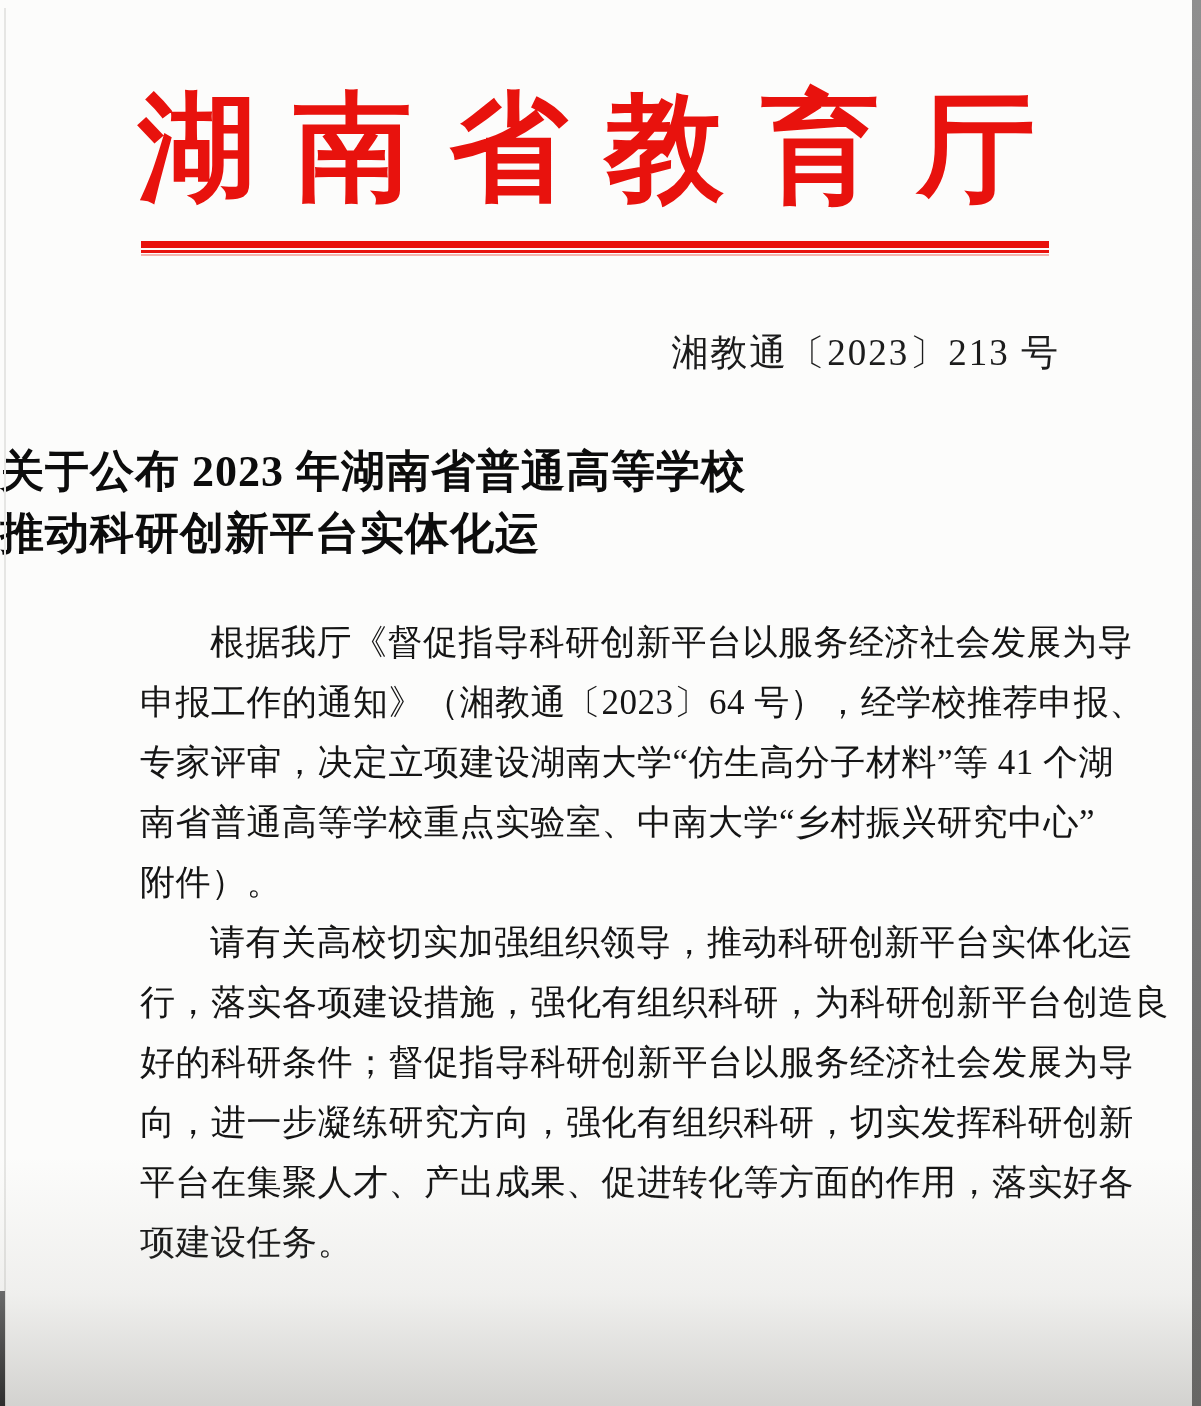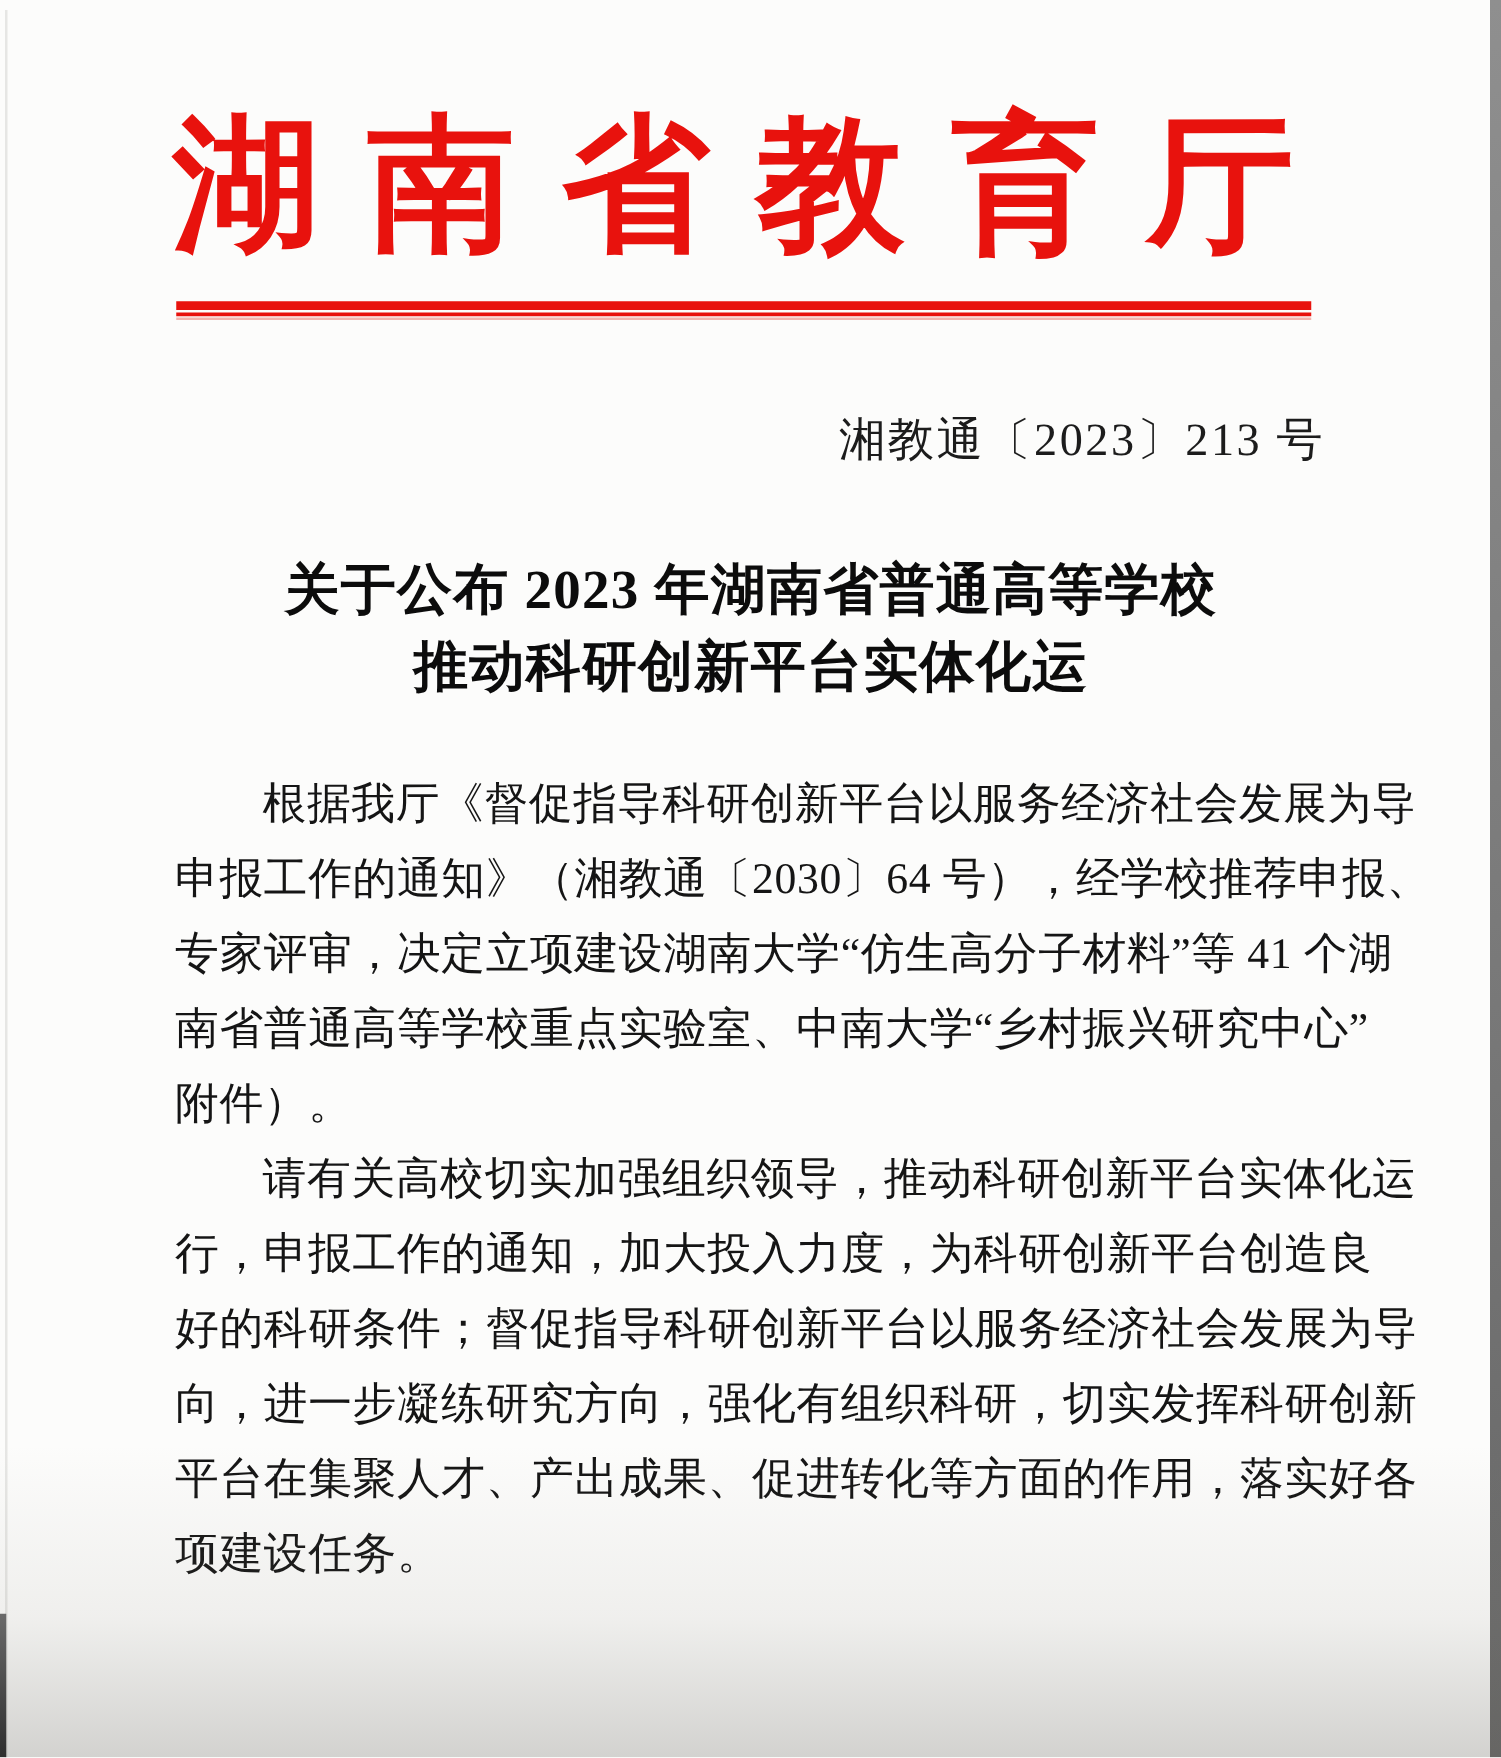--- a/index.html
+++ b/index.html
@@ -25,21 +25,21 @@
 
   
   .doc-number {
     position:absolute; top:331px; right:141px;
     font-size:37px; line-height:44px; letter-spacing:2px; color:#1c1c1c;
   }
 
   
   .notice-title {
     position:absolute; top:441px; left:0; width:100%;
-    text-align:center; font-weight:700; color:#0c0c0c;
+    font-weight:700; color:#0c0c0c;
     font-size:44px; line-height:62px; letter-spacing:1px;
   }
 
   
   .doc-body {
     position:absolute; top:613px; left:140px; width:926px;
     color:var(--ink); font-size:35px; line-height:60px; letter-spacing:0.5px;
   }
   .doc-body .line { height:60px; white-space:nowrap; }
   .doc-body .line.indent { padding-left:70px; }
@@ -90,26 +90,26 @@
 
   <div class="doc-number">湘教通〔2023〕213 号</div>
 
   <div class="notice-title">
     <div>关于公布 2023 年湖南省普通高等学校</div>
     <div>推动科研创新平台实体化运</div>
   </div>
 
   <div class="doc-body">
       <div class="line indent">根据我厅《督促指导科研创新平台以服务经济社会发展为导</div>
-      <div class="line">申报工作的通知》（湘教通〔2030〕64 号），经学校推荐申报、</div>
+      <div class="line">申报工作的通知》（湘教通〔2023〕64 号），经学校推荐申报、</div>
       <div class="line">专家评审，决定立项建设湖南大学“仿生高分子材料”等 41 个湖</div>
       <div class="line">南省普通高等学校重点实验室、中南大学“乡村振兴研究中心”</div>
       <div class="line">附件）。</div>
       <div class="line indent">请有关高校切实加强组织领导，推动科研创新平台实体化运</div>
-      <div class="line">行，申报工作的通知，加大投入力度，为科研创新平台创造良</div>
+      <div class="line">行，落实各项建设措施，强化有组织科研，为科研创新平台创造良</div>
       <div class="line">好的科研条件；督促指导科研创新平台以服务经济社会发展为导</div>
       <div class="line">向，进一步凝练研究方向，强化有组织科研，切实发挥科研创新</div>
       <div class="line">平台在集聚人才、产出成果、促进转化等方面的作用，落实好各</div>
       <div class="line">项建设任务。</div>
     </div>
 
   <div class="edge-left"></div>
   <div class="edge-right"></div>
   <div class="shadow-bottom"></div>
   <div class="smudge-bottom-left"></div>

